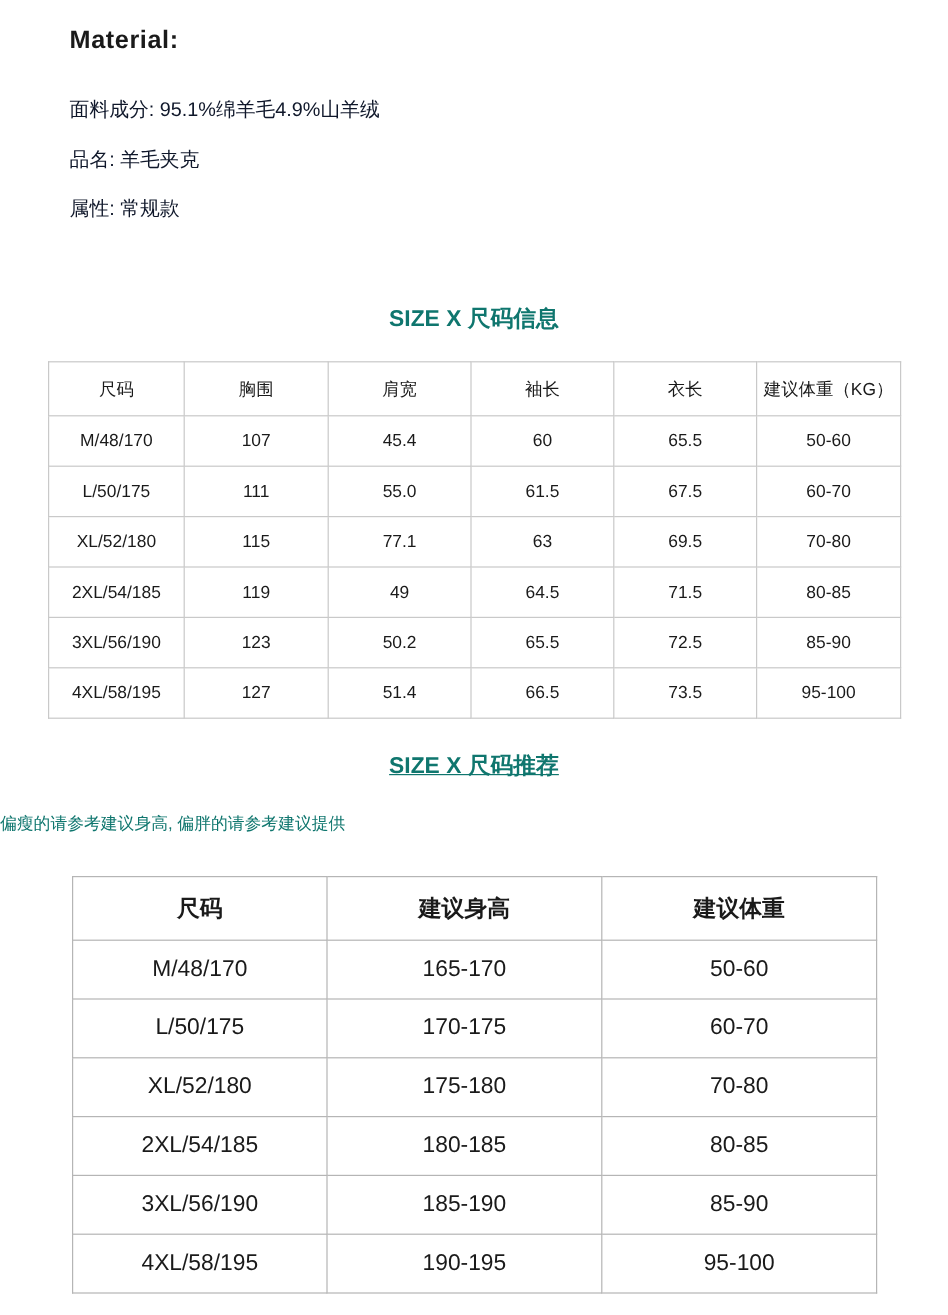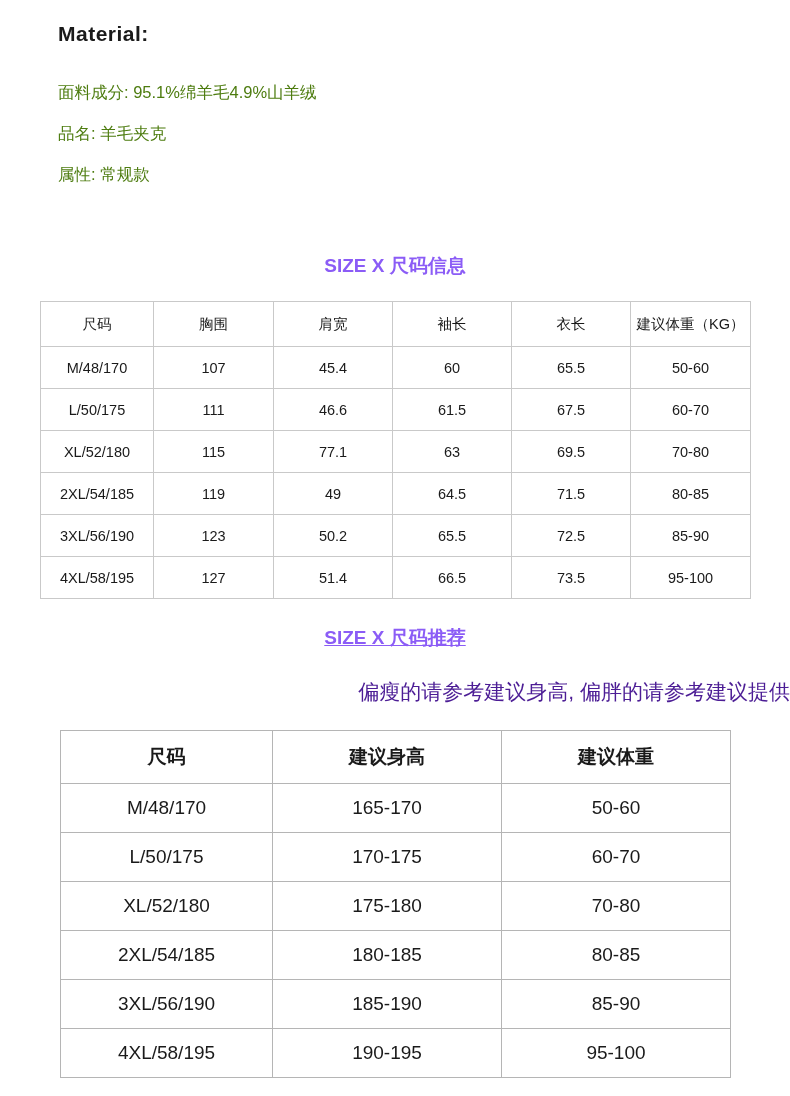--- a/index.html
+++ b/index.html
@@ -32,42 +32,42 @@
   }
   .spec-list {
     position: absolute;
     left: 58px;
     top: 72px;
     width: 660px;
   }
   .spec-line {
     font-size: 16.5px;
     line-height: 41px;
-    color: #4d7c0f;
+    color: #0f172a;
     white-space: nowrap;
   }
 
   
   .section-title {
     position: absolute;
     width: 790px;
     text-align: center;
     font-size: 19px;
     font-weight: bold;
-    color: #8b5cf6;
+    color: #0f766e;
   }
   #title-info { top: 253px; }
   #title-rec { top: 625px; text-decoration: underline; }
   .section-sub {
     position: absolute;
     width: 790px;
-    text-align: right;
-    font-size: 21px;
+    text-align: left;
+    font-size: 14px;
     top: 678px;
-    color: #4c1d95;
+    color: #0f766e;
   }
 
   
   .table-info {
     position: absolute;
     left: 40px;
     top: 301px;
     width: 710px;
     border-collapse: collapse;
     table-layout: fixed;
@@ -158,21 +158,21 @@
         <td>M/48/170</td>
         <td>107</td>
         <td>45.4</td>
         <td>60</td>
         <td>65.5</td>
         <td>50-60</td>
       </tr>
       <tr>
         <td>L/50/175</td>
         <td>111</td>
-        <td>46.6</td>
+        <td>55.0</td>
         <td>61.5</td>
         <td>67.5</td>
         <td>60-70</td>
       </tr>
       <tr>
         <td>XL/52/180</td>
         <td>115</td>
         <td>77.1</td>
         <td>63</td>
         <td>69.5</td>

